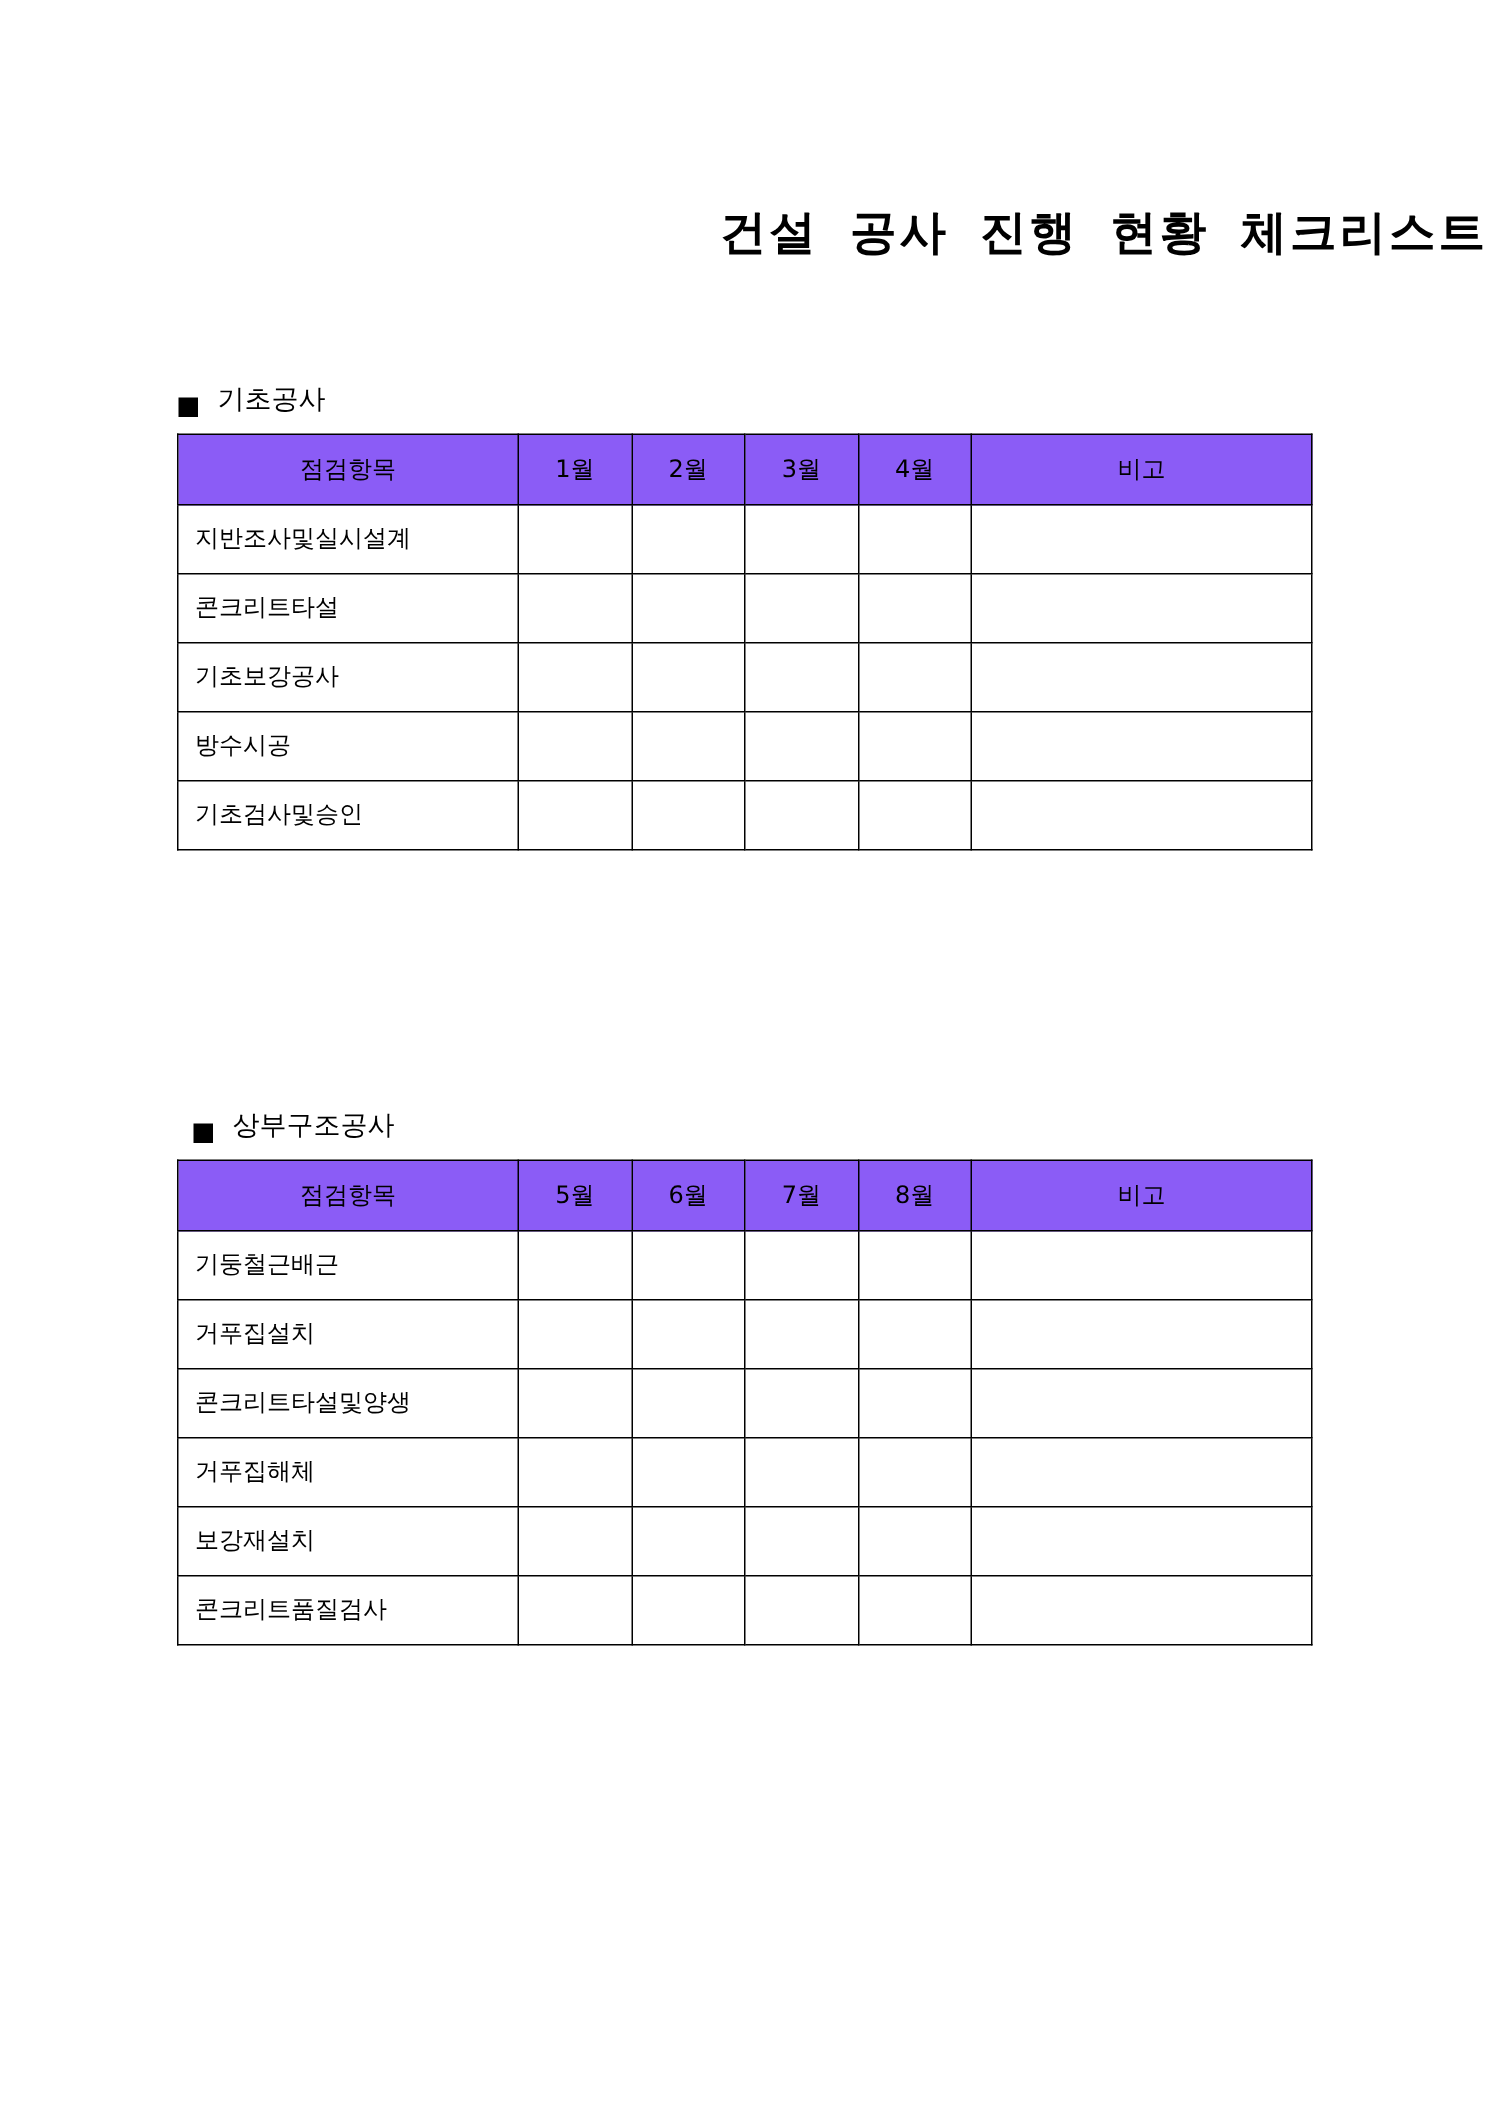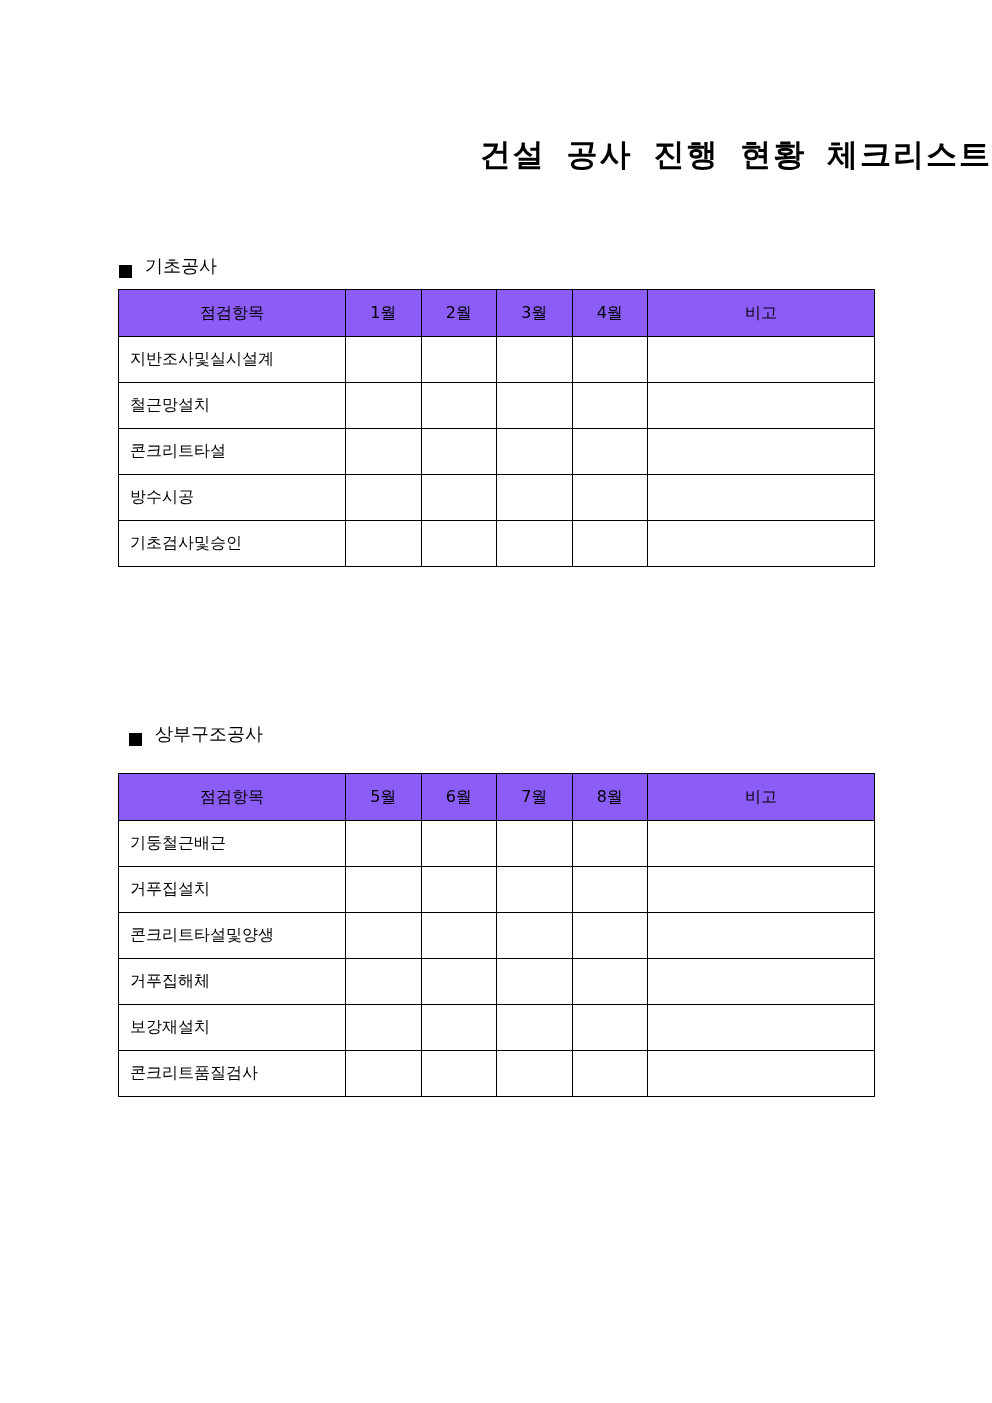--- a/index.html
+++ b/index.html
@@ -100,29 +100,29 @@
   <tbody>
     <tr>
       <td class="item">지반조사및실시설계</td>
       <td></td>
       <td></td>
       <td></td>
       <td></td>
       <td></td>
     </tr>
     <tr>
-      <td class="item">철근망설치</td>
-      <td></td>
-      <td></td>
-      <td></td>
-      <td></td>
-      <td></td>
-    </tr>
-    <tr>
       <td class="item">콘크리트타설</td>
+      <td></td>
+      <td></td>
+      <td></td>
+      <td></td>
+      <td></td>
+    </tr>
+    <tr>
+      <td class="item">기초보강공사</td>
       <td></td>
       <td></td>
       <td></td>
       <td></td>
       <td></td>
     </tr>
     <tr>
       <td class="item">방수시공</td>
       <td></td>
       <td></td>
@@ -134,21 +134,21 @@
       <td class="item">기초검사및승인</td>
       <td></td>
       <td></td>
       <td></td>
       <td></td>
       <td></td>
     </tr>
   </tbody>
 </table>
 
-<div class="section-heading" style="top:722px;padding-left:10px;">
+<div class="section-heading" style="top:738px;padding-left:10px;">
   <span class="square"></span>
   <span>상부구조공사</span>
 </div>
 
 <table class="checklist" style="top:773px;">
   <colgroup>
     <col class="c-item">
       <col class="c-month">
       <col class="c-month">
       <col class="c-month">

